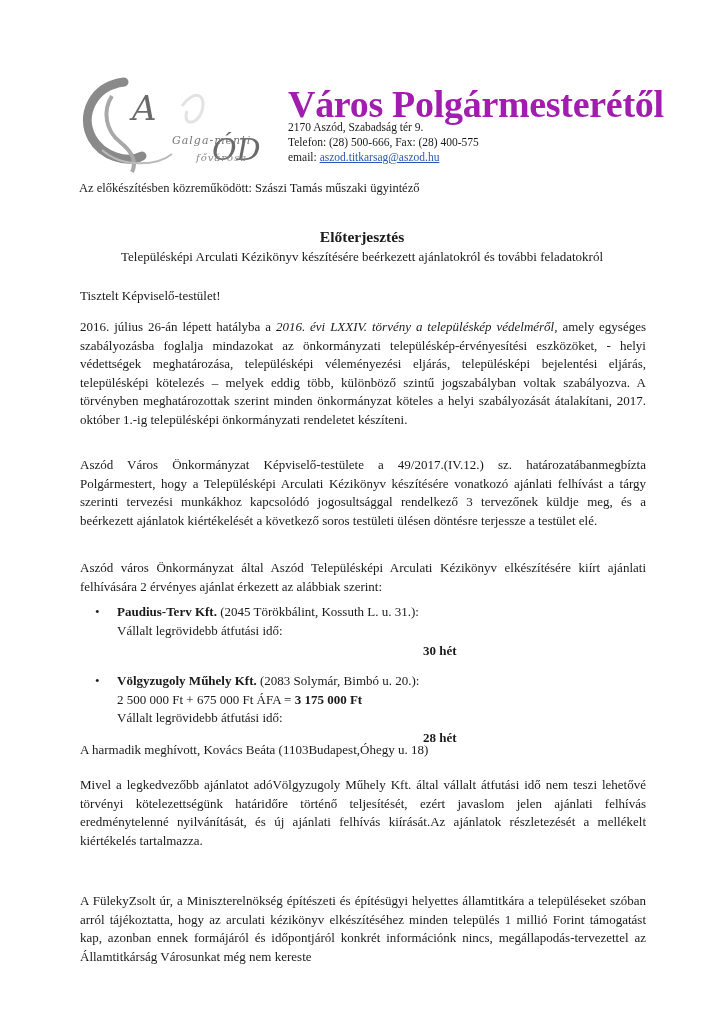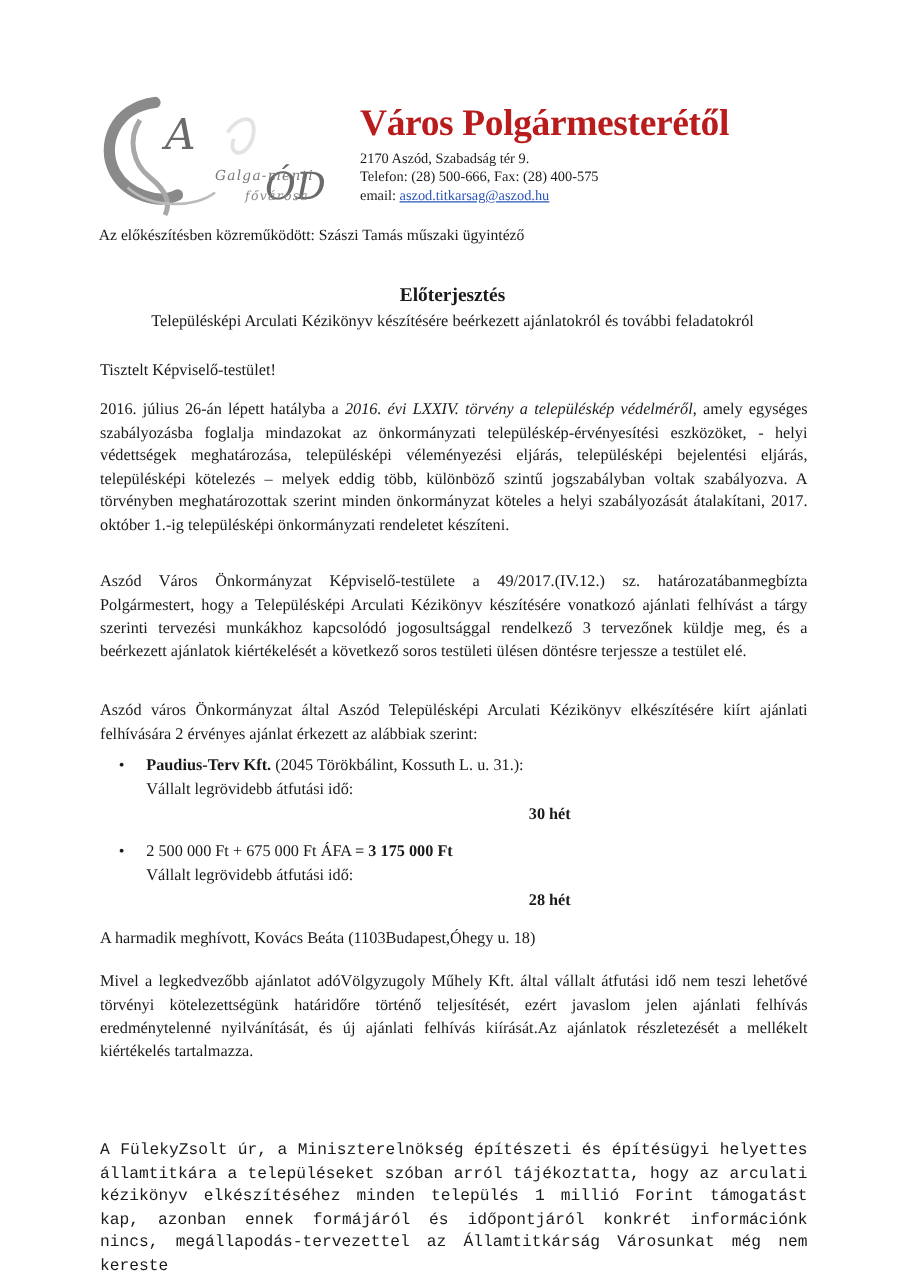--- a/index.html
+++ b/index.html
@@ -13,21 +13,21 @@
   .logo-a { position: absolute; left: 60px; top: 12px; font-family: "DejaVu Serif", serif; font-style: italic;
             font-size: 34px; color: #6a6a6a; font-weight: normal; }
   .logo-od { position: absolute; left: 140px; top: 12px; font-family: "DejaVu Serif", serif; font-style: italic;
              font-size: 30px; color: #6a6a6a; margin-top: 44px; }
   .logo-sub1 { position: absolute; left: 100px; top: 58px; font-family: "DejaVu Serif", serif; font-style: italic;
                font-size: 11px; color: #777; letter-spacing: 1px; }
   .logo-sub2 { position: absolute; left: 124px; top: 76px; font-family: "DejaVu Serif", serif; font-style: italic;
                font-size: 10px; color: #888; letter-spacing: 1px; }
 
   
-  .office-title { position: absolute; left: 288px; top: 82px; font-size: 30px; font-weight: bold; color: #b91c1c;
+  .office-title { position: absolute; left: 288px; top: 82px; font-size: 38px; font-weight: bold; color: #a21caf;
                   letter-spacing: -0.3px; }
   .addr { position: absolute; left: 288px; font-size: 11.5px; color: #1a1a1a; }
   .addr.l1 { top: 121px; }
   .addr.l2 { top: 136px; }
   .addr.l3 { top: 151px; }
   .addr a { color: #2a55b8; text-decoration: underline; }
 
   .prep { position: absolute; left: 79px; top: 181px; font-size: 12.5px; }
 
   .title { position: absolute; left: 0; width: 724px; text-align: center; top: 228px;
@@ -43,21 +43,21 @@
   .bullet { position: absolute; left: 95px; font-size: 13px; line-height: 18.5px; width: 520px; }
   .bullet .dot { position: absolute; left: 0; top: 0; }
   .bullet .body { position: absolute; left: 22px; top: 0; width: 500px; }
   .b1 { top: 603px; }
   .b2 { top: 672px; }
   .row { position: relative; height: 18.5px; }
   .row .val { position: absolute; left: 306px; font-weight: bold; margin-top: 20px; }
 
   .p4 { top: 741px; }
   .p5 { top: 776px; }
-  .p6 { top: 911px; font-family: Liberation Mono, monospace; }
+  .p6 { top: 892px; }
 
   b { font-weight: bold; }
   i { font-style: italic; margin-top: 38px; }
 </style>
 </head>
 <body>
 
 <div class="page">
 
   <div class="logo">
@@ -104,20 +104,23 @@
         <span>Vállalt legrövidebb átfutási idő:</span>
         <span class="val">30 hét</span>
       </div>
     </div>
   </div>
 
   <div class="bullet b2">
     <span class="dot">•</span>
     <div class="body">
       <div class="row">
+        <b>Völgyzugoly Műhely Kft.</b><span> (2083 Solymár, Bimbó u. 20.):</span>
+      </div>
+      <div class="row">
         <span>2 500 000 Ft + 675 000 Ft ÁFA = </span><b>3 175 000 Ft</b>
       </div>
       <div class="row">
         <span>Vállalt legrövidebb átfutási idő:</span>
         <span class="val">28 hét</span>
       </div>
     </div>
   </div>
 
   <div class="para p4">A harmadik meghívott, Kovács Beáta (1103Budapest,Óhegy u. 18)</div>

